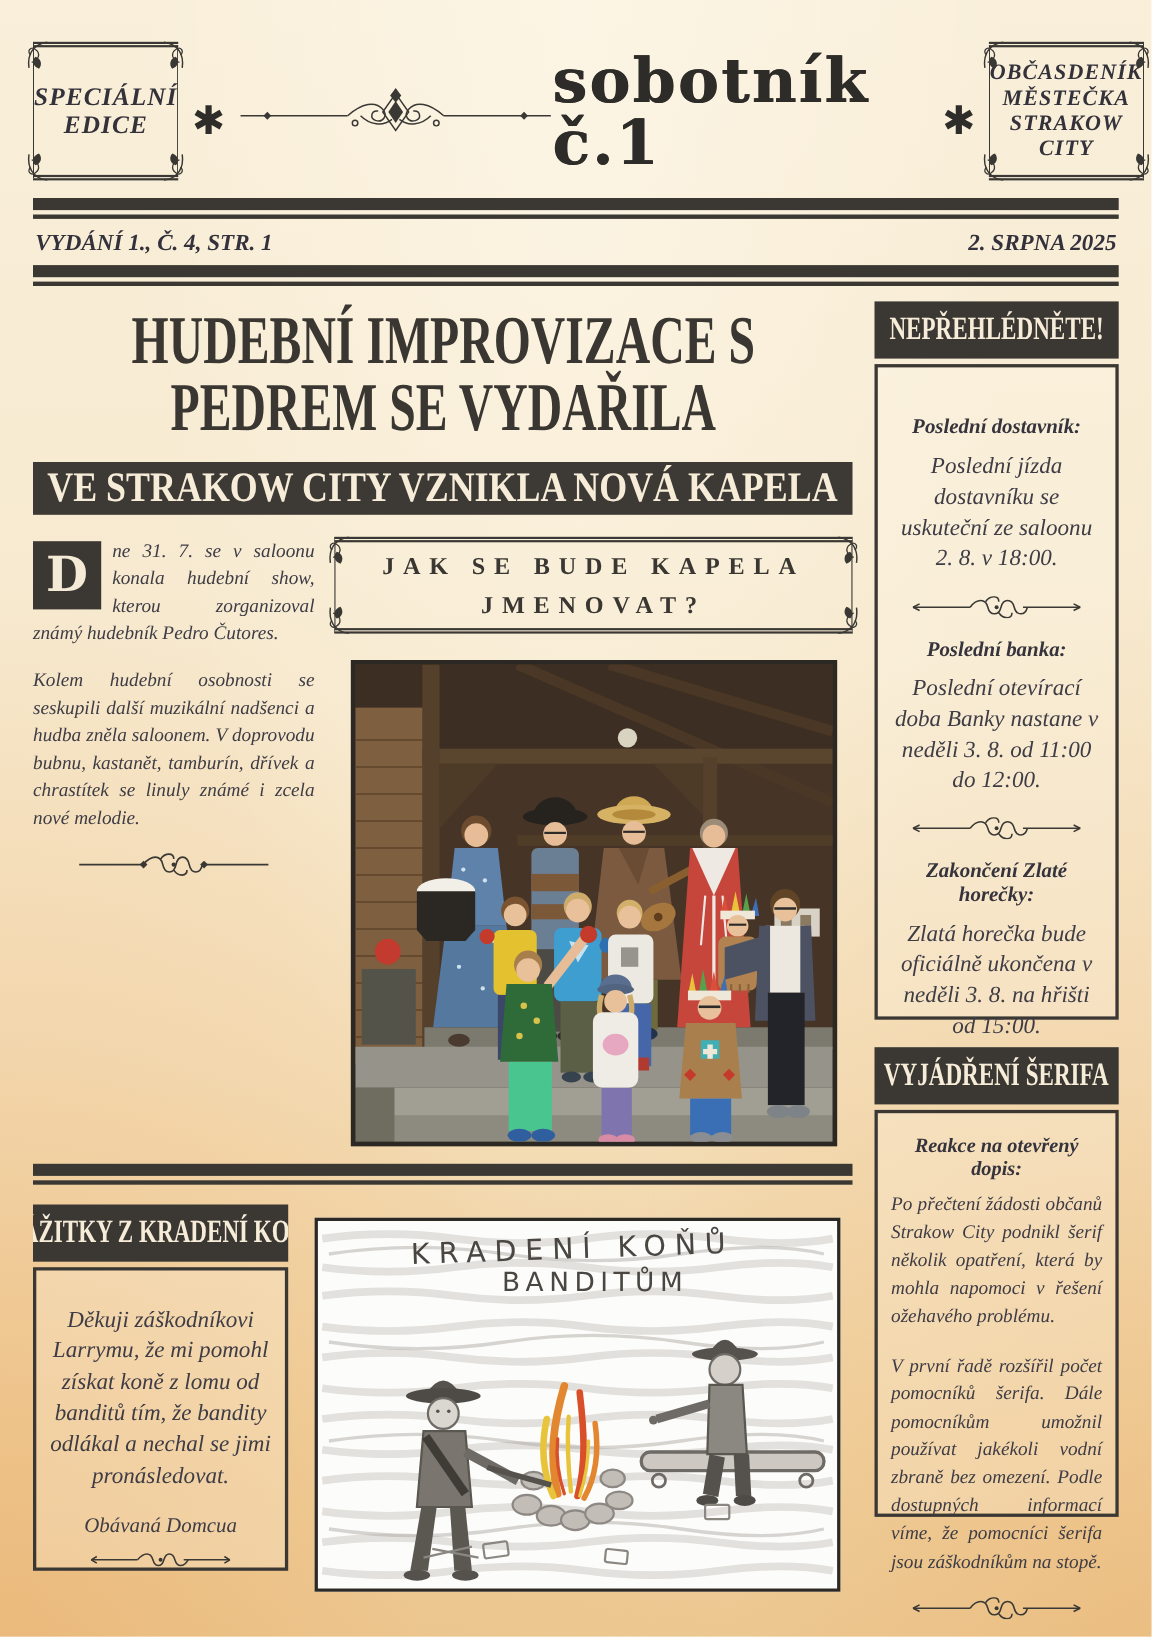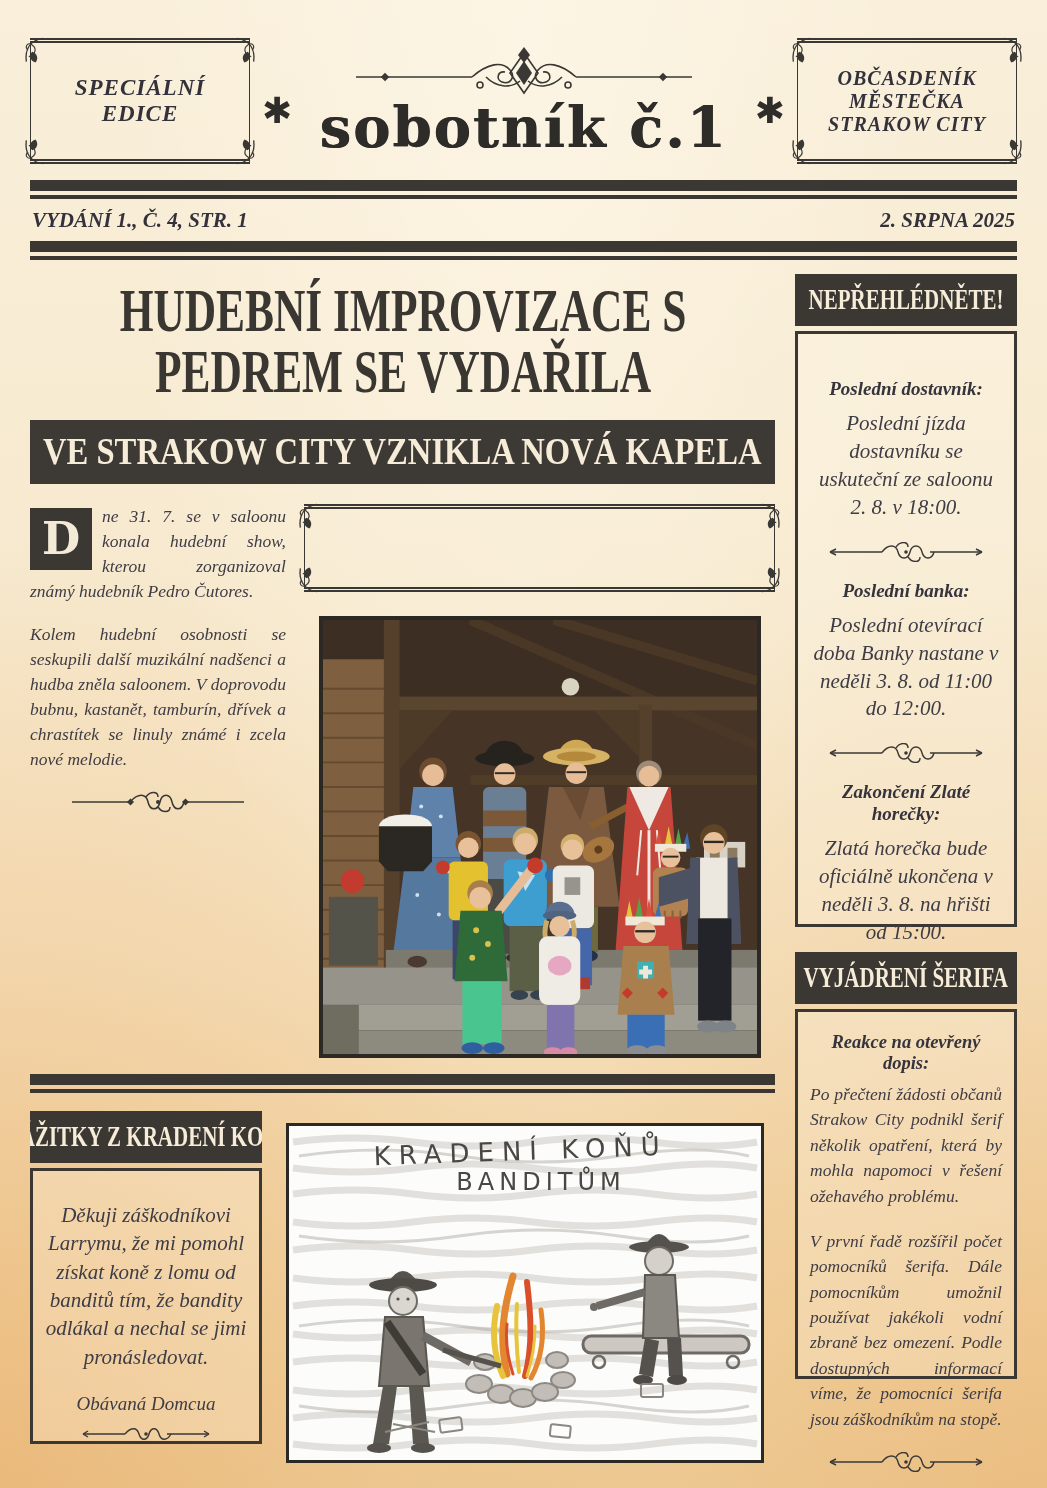--- a/index.html
+++ b/index.html
@@ -18,37 +18,37 @@
     border-left:1px solid #3a3834;border-right:1px solid #3a3834;
     display:flex;flex-direction:column;justify-content:center;align-items:center;text-align:center;}
   .ornate-box .bx-line{font:italic 700 23px/1.15 "Liberation Serif",serif;letter-spacing:1px;color:#33313a;}
   .ornate-box.right .bx-line{font-size:20px;}
   .corner{position:absolute;width:30px;height:30px;}
   .corner.tl{top:-8px;left:-8px;}
   .corner.tr{top:-8px;right:-8px;transform:scaleX(-1);}
   .corner.bl{bottom:-8px;left:-8px;transform:scaleY(-1);}
   .corner.br{bottom:-8px;right:-8px;transform:scale(-1,-1);}
   .star{font-family:"DejaVu Sans",sans-serif;font-size:36px;color:#2f2d2a;flex:none;padding:0 2px;margin-top:18px;}
-  .title-wrap{flex:1;display:flex;flex-direction:column;align-items:center;justify-content:center;}
+  .title-wrap{flex:1;display:flex;flex-direction:row;align-items:center;justify-content:center;}
   .paper-title{font:700 56px/1 "DejaVu Serif",serif;letter-spacing:2px;color:#2e2c29;text-shadow:.6px 0 #2e2c29;margin-top:2px;}
   
   .rule{background:#3b3834;}
   .rule.thick{height:11px;margin-top:4px;}
   .rule.thin{height:4px;margin-top:4px;}
   .dateline{display:flex;justify-content:space-between;align-items:flex-start;padding:9px 2px 4px;
     font:italic 700 21px "Liberation Serif",serif;color:#33313c;}
   
   .content{display:flex;gap:20px;margin-top:14px;}
   .main-col{width:745px;flex:none;}
   .sidebar{width:222px;flex:none;display:flex;flex-direction:column;gap:25px;}
   
   .headline{height:134px;display:flex;justify-content:center;align-items:center;overflow:visible;}
   .headline-inner{width:1064px;flex:none;text-align:center;transform:scaleX(.70);transform-origin:center;
     font:700 62px/0.98 "Liberation Serif",serif;color:#3a3733;letter-spacing:0;}
-  .subhead-bar{background:#3d3935;height:64px;display:flex;align-items:center;justify-content:center;margin:12px 0 20px;}
+  .subhead-bar{background:#3d3935;height:48px;display:flex;align-items:center;justify-content:center;margin:12px 0 20px;}
   .subhead-bar span{font:700 34px "Liberation Serif",serif;color:#f6ecd8;display:inline-block;transform:scale(.96,1.12);white-space:nowrap;}
   
   .article-row{display:flex;gap:18px;}
   .text-col{width:256px;flex:none;font:italic 17.5px/1.42 "Liberation Serif",serif;color:#3e3c45;text-align:justify;}
   .text-col p{margin:0 0 19px;}
   .dropcap{float:left;width:62px;height:62px;background:#3b3834;color:#f4ead6;
     font:700 44px/62px "DejaVu Serif",serif;text-align:center;margin:4px 10px 2px 0;}
   .media-col{flex:1;display:flex;flex-direction:column;align-items:center;}
   .question-box{position:relative;box-sizing:border-box;width:100%;height:88px;
     border-top:5px double #3a3834;border-bottom:5px double #3a3834;
@@ -220,20 +220,21 @@
             <svg class="corner bl" viewBox="0 0 36 36">
                 <path d="M4,32 C2,18 8,6 24,4" stroke="#3a3834" fill="none" stroke-width="1.6"></path>
                 <path d="M7,26 c8,-2 10,-10 4,-14 c-5,-4 -10,2 -5,6" stroke="#3a3834" fill="none" stroke-width="1.4"></path>
                 <path d="M11,20 c6,2 8,8 4,13 c-6,-2 -9,-8 -4,-13z" fill="#3a3834"></path>
               </svg>
             <svg class="corner br" viewBox="0 0 36 36">
                 <path d="M4,32 C2,18 8,6 24,4" stroke="#3a3834" fill="none" stroke-width="1.6"></path>
                 <path d="M7,26 c8,-2 10,-10 4,-14 c-5,-4 -10,2 -5,6" stroke="#3a3834" fill="none" stroke-width="1.4"></path>
                 <path d="M11,20 c6,2 8,8 4,13 c-6,-2 -9,-8 -4,-13z" fill="#3a3834"></path>
               </svg>
+            <span>JAK SE BUDE KAPELA JMENOVAT?</span>
           </div>
 
           <div class="photo-frame">
             <svg width="434" height="434" viewBox="0 0 442 442">
               <rect width="442" height="442" fill="#3c2e22"></rect>
               <rect x="70" y="88" width="372" height="268" fill="#463427"></rect>
               <rect x="0" y="40" width="64" height="330" fill="#7e5f3f"></rect>
               <g stroke="#654a30" stroke-width="2">
                 <line x1="0" y1="70" x2="64" y2="70"></line>
                   <line x1="0" y1="95" x2="64" y2="95"></line>

